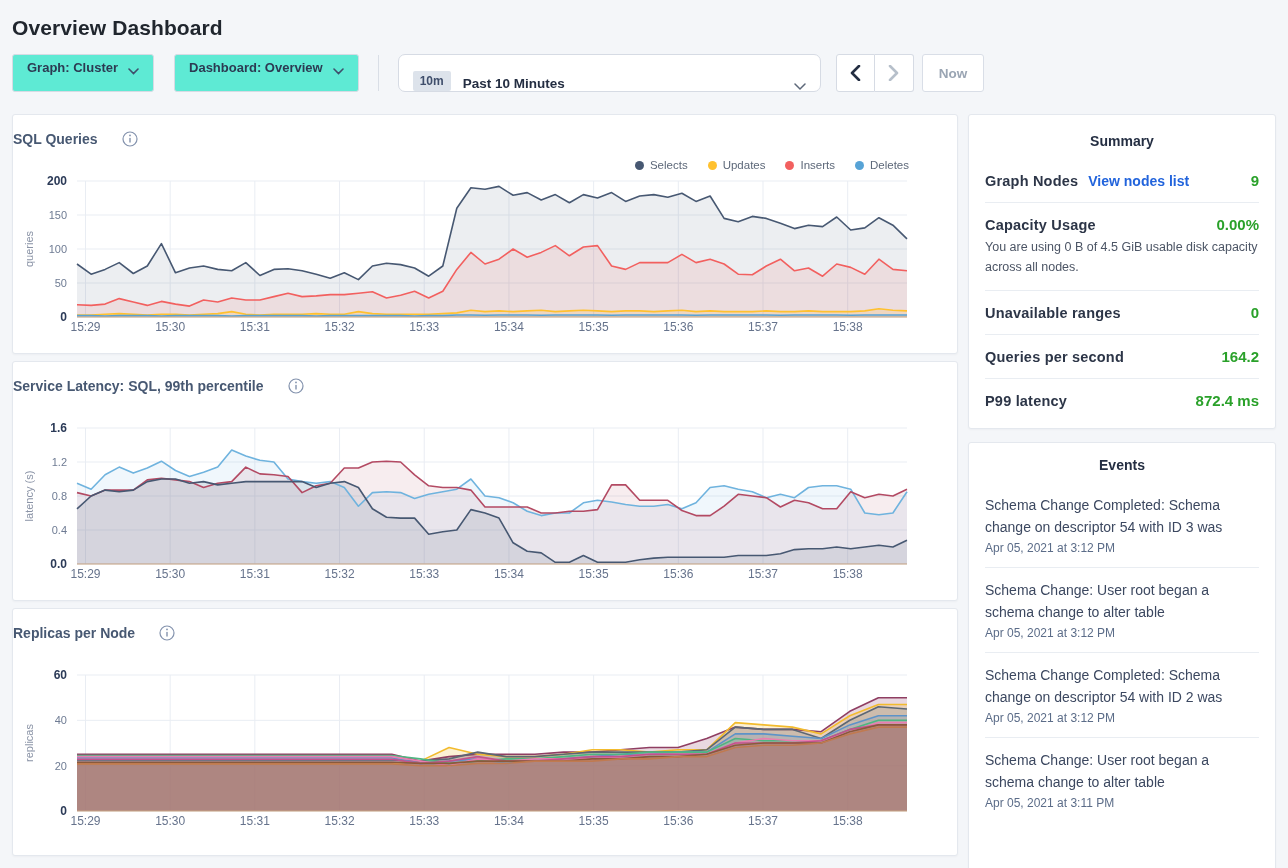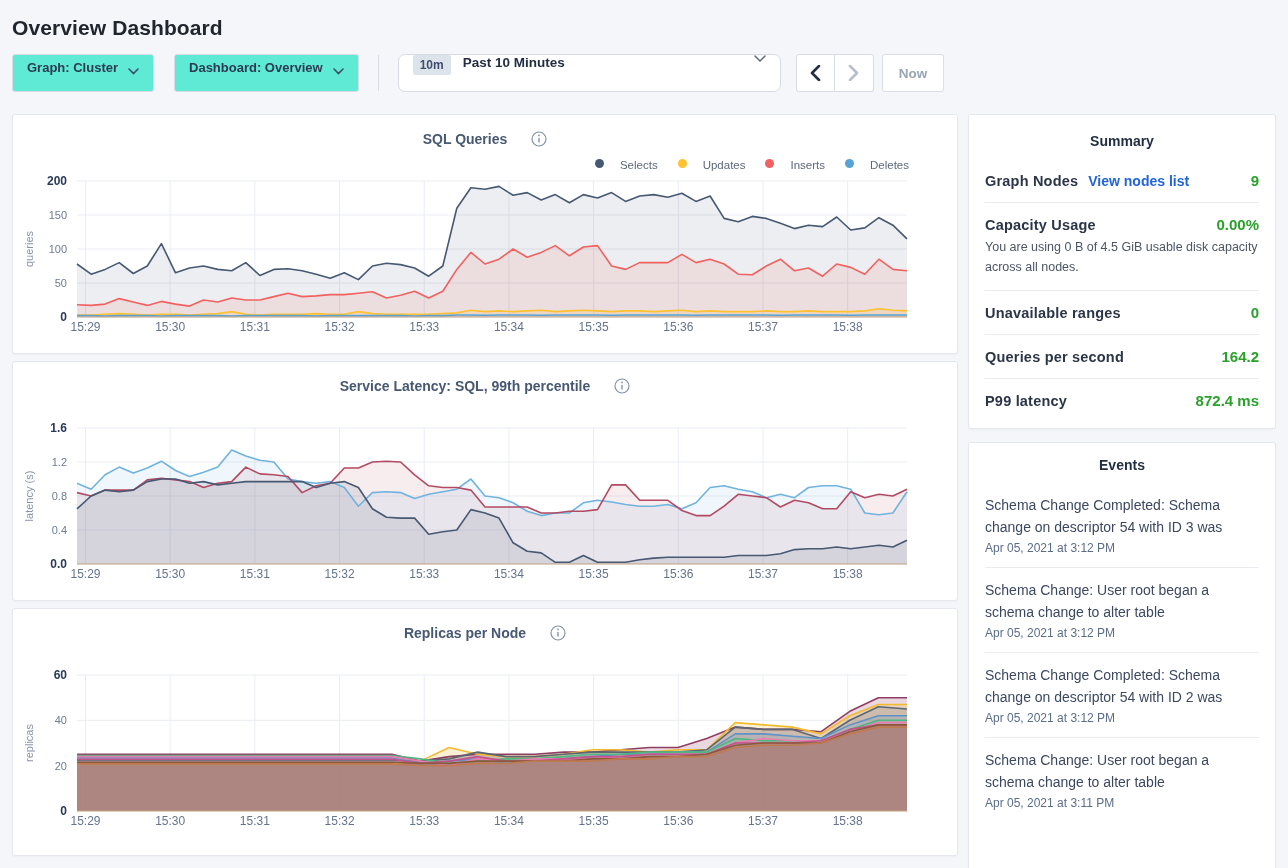--- a/index.html
+++ b/index.html
@@ -18,22 +18,22 @@
   .toolbar { display:flex; align-items:center; height:38px; margin-bottom:22px; }
   .dd {
     display:inline-flex; align-items:flex-end; gap:10px;
     background:#5eead4; border:1px solid #d6dbe4; border-radius:3px;
     height:38px; padding:16px 14px; font-size:13px; font-weight:700; color:#2c3a52;
     cursor:pointer; font-family:inherit;
   }
   .dd + .dd { margin-left:20px; }
   .vdiv { width:1px; height:36px; background:#d9dee6; margin:0 19px; }
   .timepicker {
-    display:flex; align-items:flex-start; background:#fff;
-    border:1px solid #d6dbe4; border-radius:7px; height:38px; width:383px;
+    display:flex; align-items:flex-end; background:#fff;
+    border:1px solid #d6dbe4; border-radius:7px; height:38px; width:423px;
     padding:0 14px; cursor:pointer; font-family:inherit;
   }
   .time-badge {
     background:#dde3eb; color:#3f4e6b; font-size:12px; font-weight:700;
     border-radius:2px; padding:3px 7px; margin-right:12px;
   }
   .time-label { font-size:13.5px; font-weight:700; color:#242e42; }
   .timepicker .chev { margin-left:auto; }
   .btn-group { display:flex; margin-left:15px; }
   .nav-btn {
@@ -52,27 +52,27 @@
   .charts-col { width:946px; }
   .side-col { width:308px; }
   .panel {
     background:#fff; border:1px solid #e4e8ee; border-radius:3px;
     box-shadow:0 1px 2px rgba(40,50,70,.04);
   }
   
   .chart-panel { position:relative; height:240px; margin-bottom:7px; padding-top:14px; }
   .chart-panel.tall { height:248px; margin-bottom:0; }
   .chart-title-row {
-    display:flex; align-items:center; justify-content:center; gap:24px; height:20px;
+    display:flex; align-items:center; justify-content:flex-start; gap:24px; height:20px;
   }
   .chart-title { font-size:14px; font-weight:700; color:#475872; }
   .legend {
     position:absolute; top:44px; right:48px; display:flex; gap:20px; align-items:center;
   }
-  .legend-item { display:flex; align-items:flex-start; gap:16px; cursor:pointer; }
+  .legend-item { display:flex; align-items:center; gap:6px; cursor:pointer; }
   .legend-dot { width:9px; height:9px; border-radius:50%; }
   .legend-label { font-size:11.5px; color:#5d6879; }
   .chart-body { margin-top:24px; }
   
   .summary-panel { padding:16px 16px 6px 16px; margin-bottom:13px; }
   .panel-heading { text-align:center; font-size:14px; font-weight:700; color:#242e42; padding:2px 0 10px 0; }
   .sum-row { padding:13px 0; border-bottom:1px solid #e9edf2; }
   .sum-row:last-child { border-bottom:none; }
   .sum-line { display:flex; align-items:baseline; }
   .sum-label { font-size:14.5px; font-weight:700; color:#2c3547; letter-spacing:.2px; }

